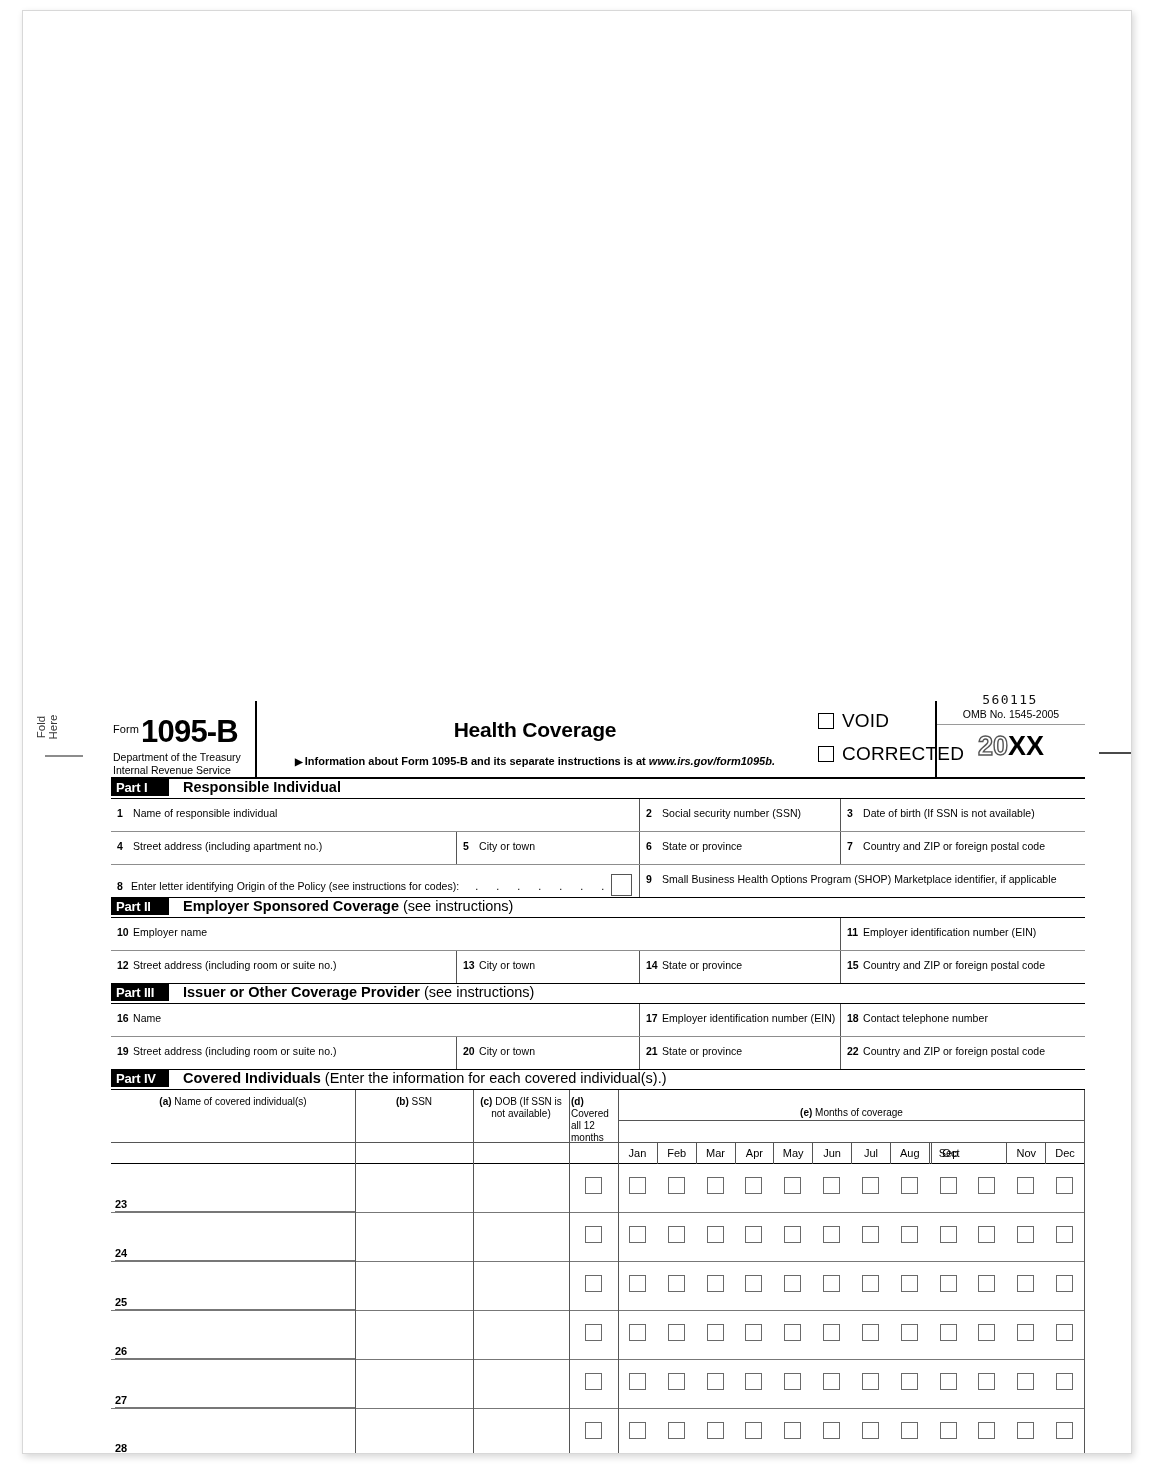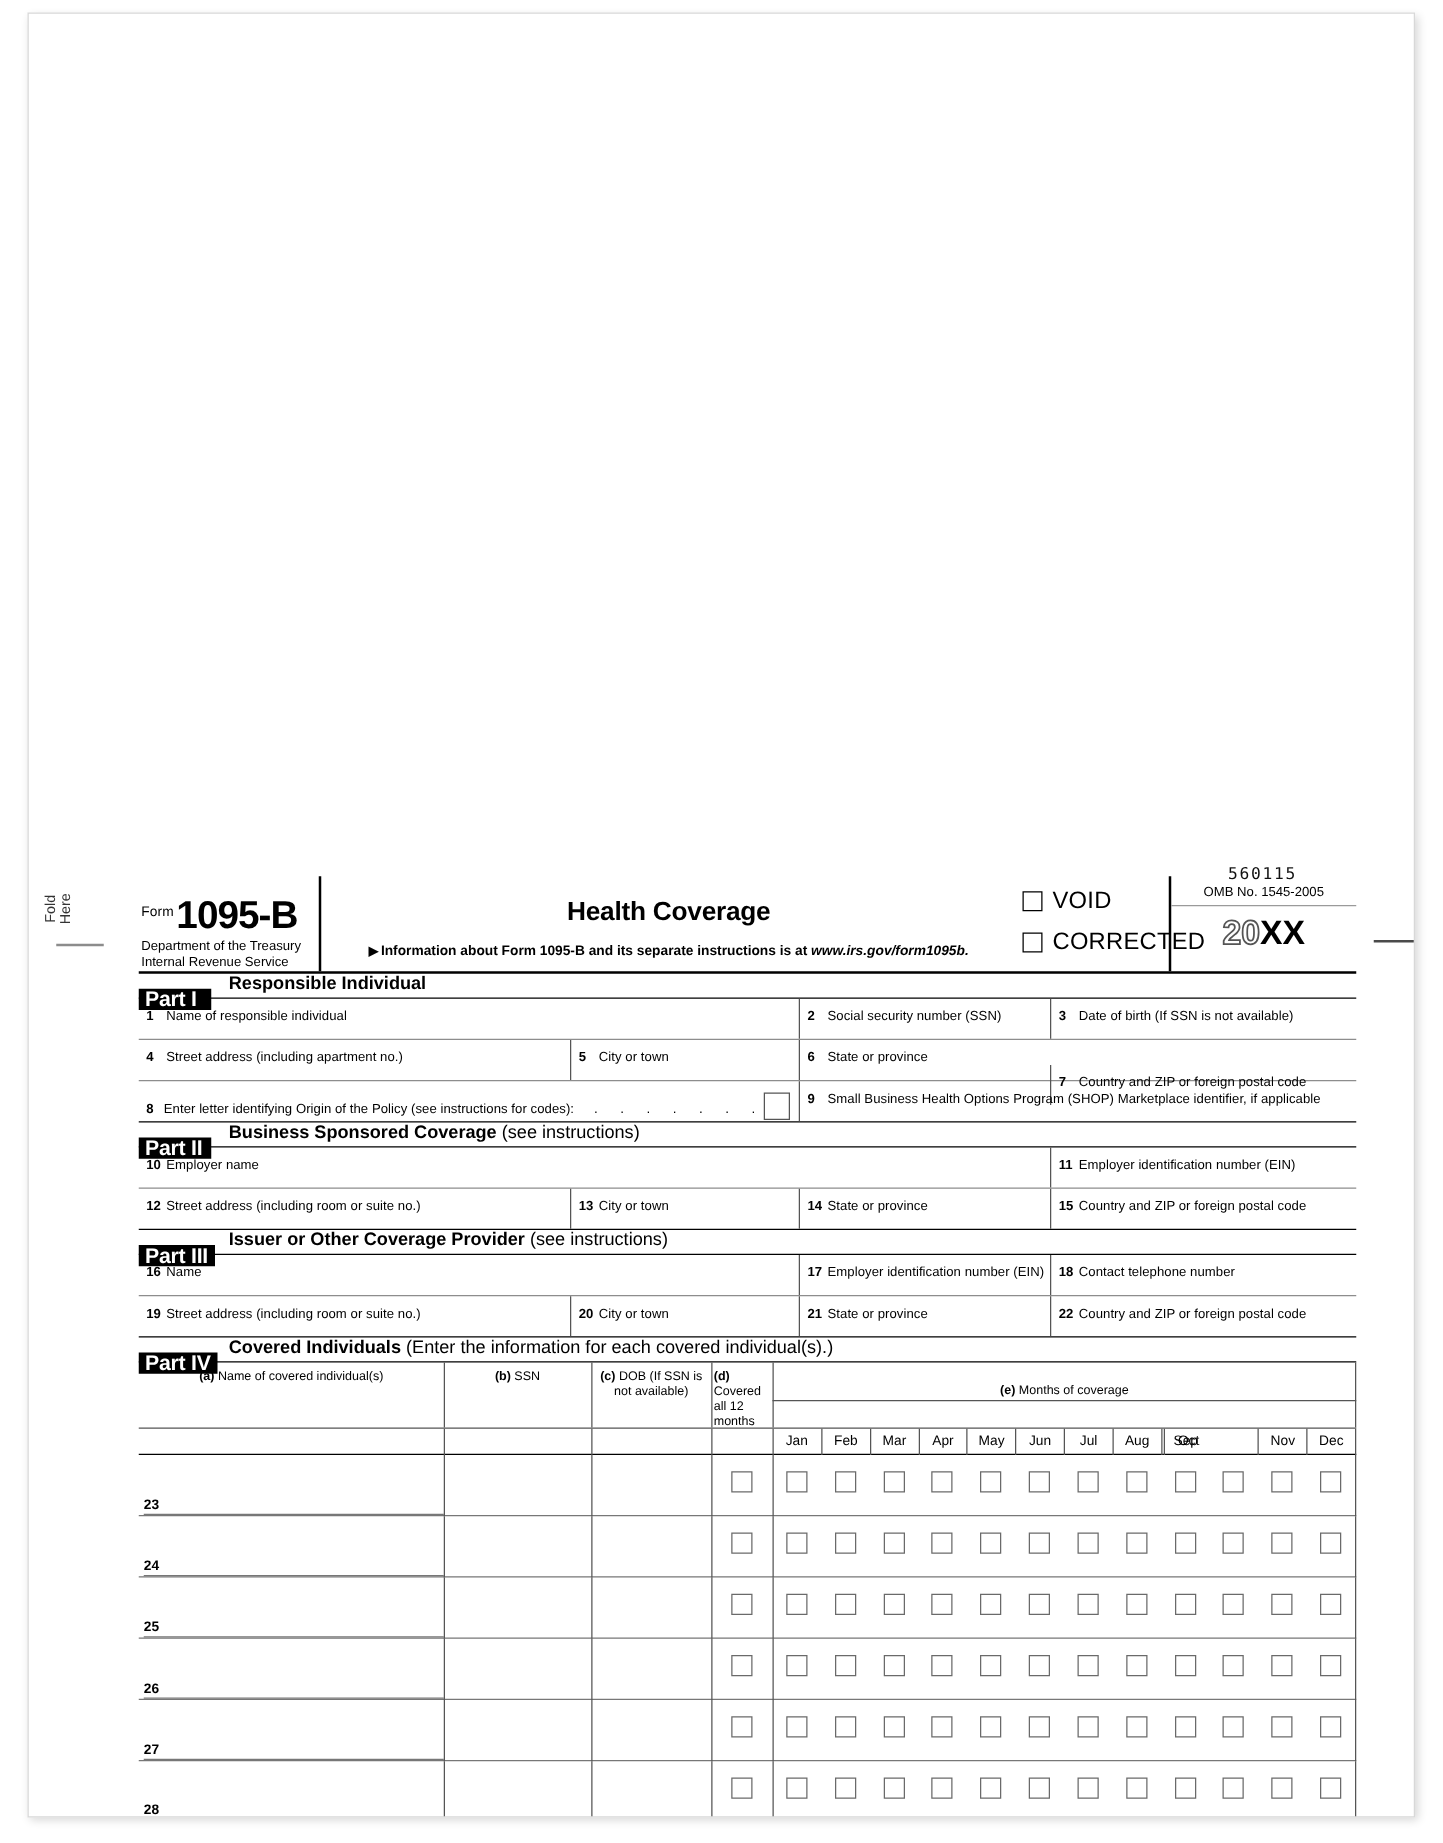--- a/index.html
+++ b/index.html
@@ -212,25 +212,25 @@
 
   
   .part-head {
     position: relative;
     height: 19px;
     border-bottom: 1.6px solid #000;
     margin-top: 0;
   }
   .part-tag {
     position: absolute;
-    left: 0; top: 12px;
+    left: 0; top: 0;
     height: 17px;
     background: #000;
     color: #fff;
-    font-size: 17px;
+    font-size: 13px;
     font-weight: bold;
     line-height: 17px;
     padding: 0 6px 0 5px;
     box-sizing: border-box;
     min-width: 58px;
     letter-spacing: -0.2px;
   }
   .part-title {
     position: absolute;
     left: 72px; top: 0;
@@ -451,38 +451,38 @@
     <div class="frow" style="height:33px;">
       <div class="fcell" style="left:0; width:345px;">
         <span class="fnum">4</span><span class="flbl">Street address (including apartment no.)</span>
       </div>
       <div class="fcell divider" style="left:345px; width:183px;">
         <span class="fnum">5</span><span class="flbl">City or town</span>
       </div>
       <div class="fcell divider" style="left:528px; width:201px;">
         <span class="fnum">6</span><span class="flbl">State or province</span>
       </div>
-      <div class="fcell divider" style="left:729px; right:0;margin-top:20px;">
+      <div class="fcell divider" style="left:729px; right:0;">
         <span class="fnum">7</span><span class="flbl">Country and ZIP or foreign postal code</span>
       </div>
     </div>
 
     <div class="row8">
       <div class="l8">
         <span class="fnum">8</span><span class="flbl">Enter letter identifying Origin of the Policy (see instructions for codes):</span><span class="dots">. . . . . . .</span><span class="tri">▶</span>
       </div>
       <div class="l8box"></div>
       <div class="c9">
         <span class="fnum">9</span><span class="flbl">Small Business Health Options Program (SHOP) Marketplace identifier, if applicable</span>
       </div>
     </div>
 
     <div class="part-head">
       <span class="part-tag">Part II</span>
-      <span class="part-title"><span>Business Sponsored Coverage</span><span class="light"> (see instructions)</span></span>
+      <span class="part-title"><span>Employer Sponsored Coverage</span><span class="light"> (see instructions)</span></span>
     </div>
 
     <div class="frow" style="height:33px;">
       <div class="fcell" style="left:0; width:729px;">
         <span class="fnum">10</span><span class="flbl">Employer name</span>
       </div>
       <div class="fcell divider" style="left:729px; right:0;">
         <span class="fnum">11</span><span class="flbl">Employer identification number (EIN)</span>
       </div>
     </div>

